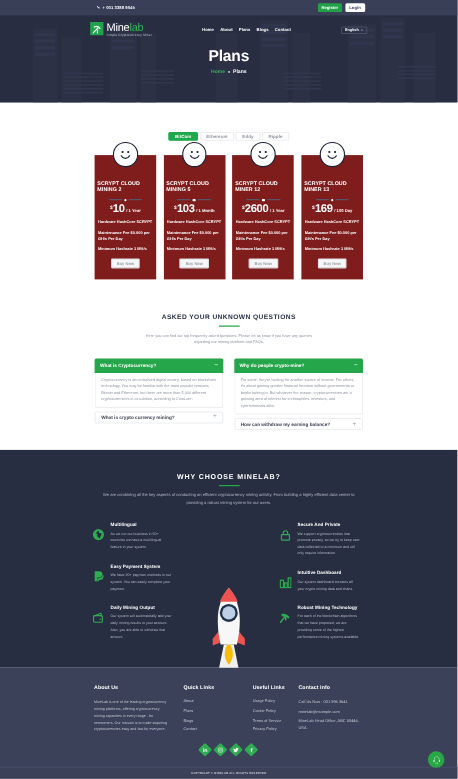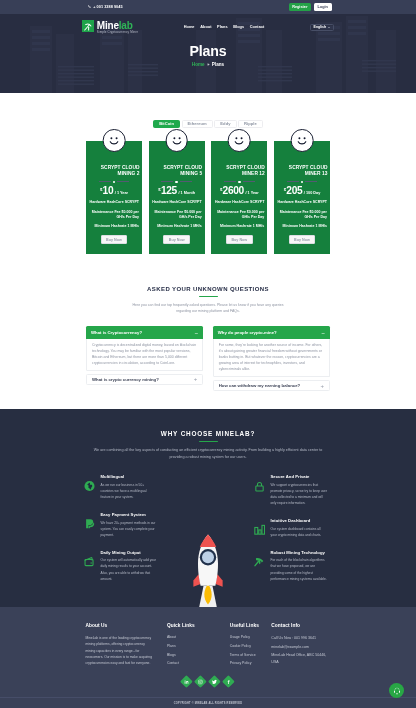--- a/index.html
+++ b/index.html
@@ -16,42 +16,42 @@
 .topbtns{display:flex;align-items:center;gap:3px;margin-right:-0.5px}
 .btn-register{background:#24a148;color:#fff;font-size:3.8px;font-weight:700;height:7.2px;padding:0 3.6px;border-radius:1.5px;display:flex;align-items:center}
 .btn-login{background:#fff;color:#3a4158;font-size:3.8px;font-weight:700;height:7.2px;padding:0 3.6px;border-radius:1.5px;display:flex;align-items:center}
 
 .navbar{position:relative;z-index:4;height:26px;display:flex;align-items:center;justify-content:center}
 .navbar-inner{width:252px;display:flex;align-items:center;justify-content:space-between}
 .logo{display:flex;align-items:flex-start;gap:2.5px}
 .logo-mark{width:12.3px;height:12px;background:#1ea34a;border-radius:0;margin-top:.5px;display:flex;align-items:center;justify-content:center;flex:none}
 .logo-mark svg{width:9.5px;height:9.5px;display:block}
 .logo-txt{display:flex;flex-direction:column;line-height:1}
-.logo-name{font-size:10px;font-weight:700;letter-spacing:-.2px;color:#fff;line-height:11px}
+.logo-name{font-size:10px;font-weight:400;letter-spacing:-.2px;color:#fff;line-height:11px}
 .logo-name .lab{color:#2fb457}
 .logo-sub{font-size:2.9px;color:#b9bdca;letter-spacing:.15px;margin-top:.5px;font-weight:400}
 .navlinks{display:flex;align-items:center;gap:5.6px;margin-left:0}
 .navlinks a{color:#fff;font-size:3.85px;font-weight:700;text-decoration:none;letter-spacing:.05px}
 .lang{border:1px solid #474e66;border-radius:1.5px;height:7px;padding:0 2.6px;display:flex;align-items:center;gap:2.2px;color:#fff;font-size:3.5px;font-weight:700;margin-top:.5px}
 .lang .caret{width:0;height:0;border-left:1.4px solid transparent;border-right:1.4px solid transparent;border-top:1.7px solid #b9bdca}
 
 .hero-body{position:relative;z-index:4;text-align:center;padding-top:3.5px}
 .hero-title{font-size:14.2px;font-weight:700;color:#fff;letter-spacing:-.15px;line-height:14px}
 .crumbs{margin-top:4px;display:flex;align-items:center;justify-content:center;gap:2.5px;font-size:4.6px;font-weight:700}
 .crumbs .c-home{color:#2fb457}
 .crumbs .c-sep{color:#fff;font-size:4px}
 .crumbs .c-cur{color:#fff}
 
 
 .pricing{background:#fff;padding-top:27px}
 .tabs{display:flex;justify-content:center;gap:1.5px}
 .tab{font-size:4.1px;font-weight:700;padding:0 5px;height:8px;display:flex;align-items:center;justify-content:center;border-radius:1.5px;border:1px solid #ededf0;color:#8e95a3;background:#fff;line-height:1;letter-spacing:.05px}
 .tab.active{background:#1fa94c;border-color:#1fa94c;color:#fff}
 .cards{margin:12.5px auto 0;width:244px;display:flex;gap:6.7px}
-.card{width:56px;background:#15803d;position:relative;padding:0 2.5px 9.6px;text-align:right}
+.card{width:56px;background:#7f1d1d;position:relative;padding:0 2.5px 9.6px;text-align:left}
 .smiley{position:absolute;top:-11.3px;left:50%;transform:translateX(-50%);width:22.7px;height:22.7px;border-radius:50%;background:#fff;border:1.1px solid #1b2134}
 .smiley svg{position:absolute;top:0;left:0;width:100%;height:100%}
 .card-name{font-size:4.85px;font-weight:700;color:#fff;letter-spacing:.05px;line-height:6px;text-transform:uppercase;padding-top:24.5px}
 .divider{display:flex;align-items:center;justify-content:center;gap:2px;margin:3.3px 0 2.5px;height:3px}
 .divider i{display:block;width:12px;height:1.1px;background:#545b72}
 .divider b{display:block;width:2.6px;height:2.6px;border-radius:50%;background:#fff}
 .price{color:#fff;line-height:1;display:flex;align-items:baseline;justify-content:center}
 .price .cur{font-size:4.4px;font-weight:700;margin-right:.2px;position:relative;top:-2.6px}
 .price .amt{font-size:10.2px;font-weight:700;letter-spacing:-.35px}
 .price .per{font-size:3.8px;font-weight:700;margin-left:1.6px;color:#fff}
@@ -267,21 +267,21 @@
           </svg>
    </div>
    <div class="card-name">SCRYPT CLOUD MINING 5</div>
    <div class="divider">
           <i></i>
           <b></b>
           <i></i>
         </div>
    <div class="price">
      <span class="cur">$</span>
-     <span class="amt">125</span>
+     <span class="amt">103</span>
      <span class="per">/ 1 Month</span>
    </div>
    <div class="feat">Hardware HashCore SCRYPT</div>
         <div class="feat">Maintenance Fee $0.000 per GH/s Per Day</div>
         <div class="feat">Minimum Hashrate 1 MH/s</div>
    <div class="buy">Buy Now</div>
  </div>
  <div class="card">
    <div class="smiley">
      <svg viewBox="0 0 24 24">
@@ -315,21 +315,21 @@
           </svg>
    </div>
    <div class="card-name">SCRYPT CLOUD MINER 13</div>
    <div class="divider">
           <i></i>
           <b></b>
           <i></i>
         </div>
    <div class="price">
      <span class="cur">$</span>
-     <span class="amt">205</span>
+     <span class="amt">169</span>
      <span class="per">/ 100 Day</span>
    </div>
    <div class="feat">Hardware HashCore SCRYPT</div>
         <div class="feat">Maintenance Fee $0.000 per GH/s Per Day</div>
         <div class="feat">Minimum Hashrate 1 MH/s</div>
    <div class="buy">Buy Now</div>
  </div>
     </div>
 </div>
 

